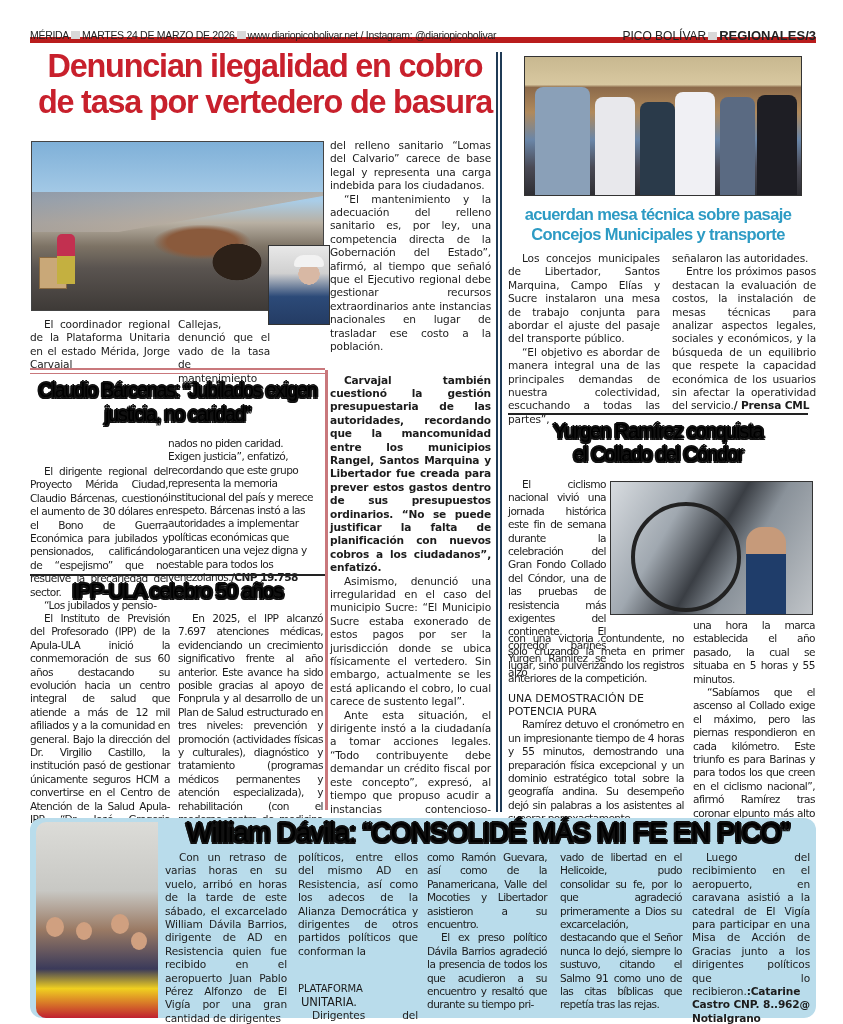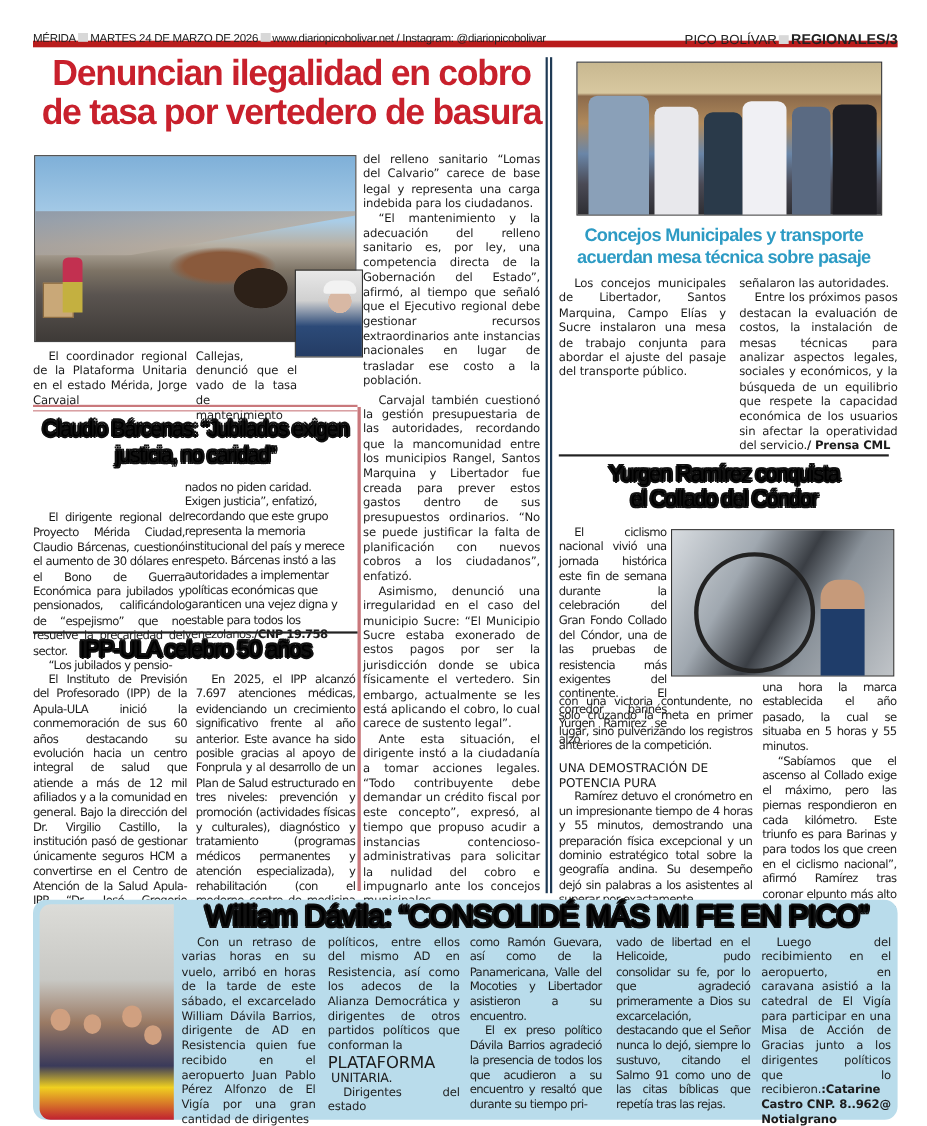--- a/index.html
+++ b/index.html
@@ -104,21 +104,21 @@
 <div class="abs txt caption1">
   <p>El coordinador regional de la Plataforma Unitaria en el estado Mérida, Jorge Carvajal</p>
 </div>
 <div class="abs txt caption2" style="width:92px;">
   <p class="noind">Callejas, denunció que el vado de la tasa de mantenimiento</p>
 </div>
 
 <div class="abs txt" style="left:330px; top:139px; width:161px;">
   <p class="noind">del relleno sanitario “Lomas del Calvario” carece de base legal y representa una carga indebida para los ciudadanos.</p>
   <p style="margin-right:0;">“El mantenimiento y la adecuación del relleno sanitario es, por ley, una competencia directa de la Gobernación del Estado”, afirmó, al tiempo que señaló que el Ejecutivo regional debe gestionar recursos extraordinarios ante instancias nacionales en lugar de trasladar ese costo a la población.</p>
-  <p style="margin-top:4px;">Carvajal también cuestionó la gestión presupuestaria de las autoridades, recordando que la mancomunidad entre los municipios Rangel, Santos Marquina y Libertador fue creada para prever estos gastos dentro de sus presupuestos ordinarios. “No se puede justificar la falta de planificación con nuevos cobros a los ciudadanos”, enfatizó.</p>
+  <p style="margin-top:20px;font-weight:bold;">Carvajal también cuestionó la gestión presupuestaria de las autoridades, recordando que la mancomunidad entre los municipios Rangel, Santos Marquina y Libertador fue creada para prever estos gastos dentro de sus presupuestos ordinarios. “No se puede justificar la falta de planificación con nuevos cobros a los ciudadanos”, enfatizó.</p>
   <p>Asimismo, denunció una irregularidad en el caso del municipio Sucre: “El Municipio Sucre estaba exonerado de estos pagos por ser la jurisdicción donde se ubica físicamente el vertedero. Sin embargo, actualmente se les está aplicando el cobro, lo cual carece de sustento legal”.</p>
   <p>Ante esta situación, el dirigente instó a la ciudadanía a tomar acciones legales. “Todo contribuyente debe demandar un crédito fiscal por este concepto”, expresó, al tiempo que propuso acudir a instancias contencioso-administrativas para solicitar la nulidad del cobro e impugnarlo ante los concejos municipales.</p>
   <p>Finalmente, reiteró que “la administración pública no puede subsanar su falta de gestión presupuestaria mediante cobros arbitrarios a la población”, insistiendo en que se trata de un caso de posible doble tributación./ /CNP 19.758</p>
 </div>
 
 <div class="abs vred" style="left:325px; top:370px; height:440px;"></div>
 <div class="abs redline" style="top:368px; width:295px;"></div>
 <div class="abs redline" style="top:373px; width:295px; height:1px;"></div>
 
 <div class="abs outlined title-claudio">Claudio Bárcenas: “Jubilados exigen justicia, no caridad”</div>
@@ -143,25 +143,26 @@
 
 <div class="abs photo meeting">
   <div class="p" style="left:10px; top:30px; width:55px; height:110px; background:#8aa0b8;"></div>
   <div class="p" style="left:70px; top:40px; width:40px; height:100px; background:#e8e8ec;"></div>
   <div class="p" style="left:115px; top:45px; width:35px; height:95px; background:#2a3a4a;"></div>
   <div class="p" style="left:150px; top:35px; width:40px; height:105px; background:#f0f0f4;"></div>
   <div class="p" style="left:195px; top:40px; width:35px; height:100px; background:#5a6a82;"></div>
   <div class="p" style="left:232px; top:38px; width:40px; height:102px; background:#1e1e24;"></div>
 </div>
 <div class="abs blue-headline">
+  <div>acuerdan mesa técnica sobre pasaje</div>
   <div>Concejos Municipales y transporte</div>
-  <div>acuerdan mesa técnica sobre pasaje</div>
 </div>
 <div class="abs txt" style="left:508px; top:252px; width:152px;">
   <p>Los concejos municipales de Libertador, Santos Marquina, Campo Elías y Sucre instalaron una mesa de trabajo conjunta para abordar el ajuste del pasaje del transporte público.</p>
+  <p>“El objetivo es abordar de manera integral una de las principales demandas de nuestra colectividad, escuchando a todas las partes”,</p>
 </div>
 <div class="abs txt" style="left:672px; top:252px; width:144px;">
   <p class="noind">señalaron las autoridades.</p>
   <p><span>Entre los próximos pasos destacan la evaluación de costos, la instalación de mesas técnicas para analizar aspectos legales, sociales y económicos, y la búsqueda de un equilibrio que respete la capacidad económica de los usuarios sin afectar la operatividad del servicio.</span><span class="b">/ Prensa CML</span></p>
 </div>
 <div class="abs blackline" style="left:508px; top:413px; width:300px;"></div>
 
 <div class="abs outlined title-yurgen">
   <div>Yurgen Ramírez conquista</div>
   <div>el Collado del Cóndor</div>
@@ -191,21 +192,21 @@
   <div class="f" style="left:75px; top:92px; width:18px; height:20px;"></div>
   <div class="f" style="left:95px; top:110px; width:16px; height:18px;"></div>
 </div>
 <div class="abs outlined title-william">William Dávila: “CONSOLIDÉ MÁS MI FE EN PICO”</div>
 
 <div class="abs txt" style="left:165px; top:851px; width:122px;">
   <p>Con un retraso de varias horas en su vuelo, arribó en horas de la tarde de este sábado, el excarcelado William Dávila Barrios, dirigente de AD en Resistencia quien fue recibido en el aeropuerto Juan Pablo Pérez Alfonzo de El Vigía por una gran cantidad de dirigentes</p>
 </div>
 <div class="abs txt" style="left:298px; top:851px; width:120px;">
   <p class="noind">políticos, entre ellos del mismo AD en Resistencia, así como los adecos de la Alianza Democrática y dirigentes de otros partidos políticos que conforman la</p>
-  <p class="noind" style="margin-top:2px; font-size:15px;">PLATAFORMA</p>
+  <p class="noind" style="margin-top:24px; font-size:10px;">PLATAFORMA</p>
   <p class="noind" style="padding-left:3px; font-size:11.5px;">UNITARIA.</p>
   <p>Dirigentes del estado</p>
 </div>
 <div class="abs txt cond" style="left:427px; top:851px; width:120px;">
   <p class="noind">como Ramón Guevara, así como de la Panamericana, Valle del Mocoties y Libertador asistieron a su encuentro.</p>
   <p>El ex preso político Dávila Barrios agradeció la presencia de todos los que acudieron a su encuentro y resaltó que durante su tiempo pri-</p>
 </div>
 <div class="abs txt cond" style="left:560px; top:851px; width:122px;">
   <p class="noind">vado de libertad en el Helicoide, pudo consolidar su fe, por lo que agradeció primeramente a Dios su excarcelación, destacando que el Señor nunca lo dejó, siempre lo sustuvo, citando el Salmo 91 como uno de las citas bíblicas que repetía tras las rejas.</p>
 </div>

